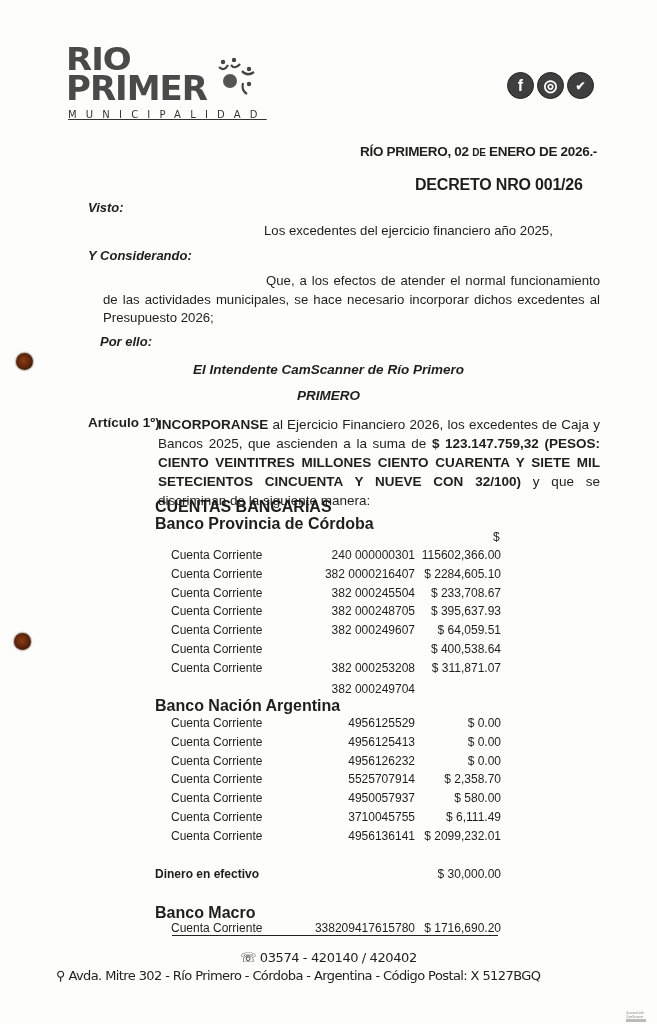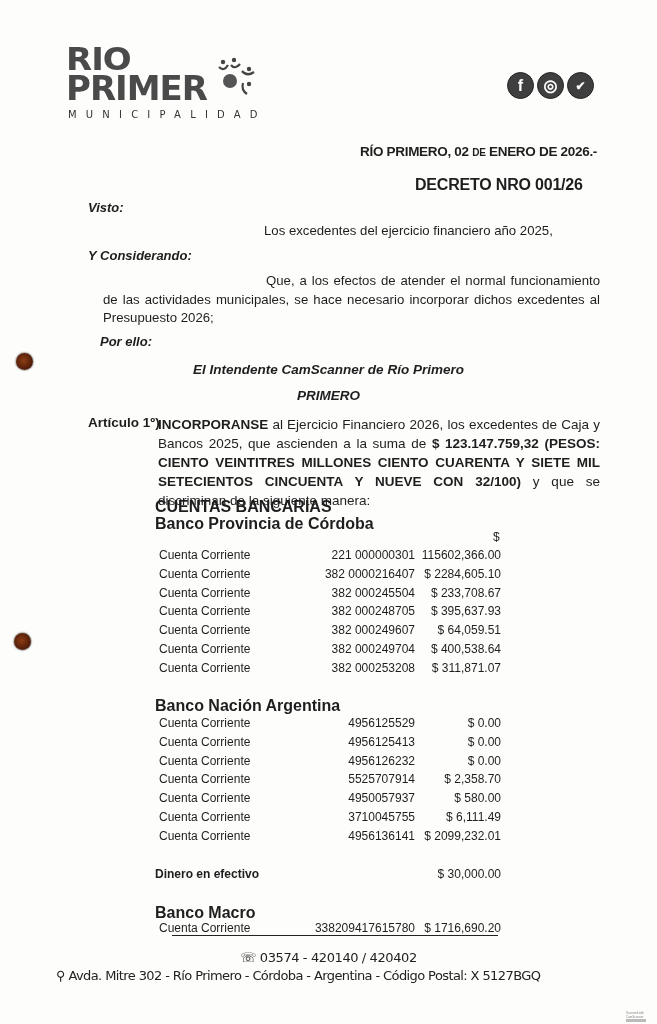--- a/index.html
+++ b/index.html
@@ -12,21 +12,21 @@
   .page { position:absolute; inset:0; }
   .logo { position:absolute; left:66px; top:42px; width:200px; height:80px; }
   .logo-rio, .logo-primer {
     position:absolute; left:0; font-family:"DejaVu Sans", sans-serif;
     font-weight:bold; color:#4a4a4a; letter-spacing:-1px; line-height:1;
   }
   .logo-rio { top:0; font-size:34px; transform:scaleY(0.95); }
   .logo-primer { top:29px; font-size:34px; }
   .logo-sub {
     position:absolute; left:2px; top:67px; font-size:10px; letter-spacing:9.2px;
-    color:#333; font-family:"DejaVu Sans", sans-serif;
+    color:#333; font-family:"DejaVu Sans", sans-serif;text-decoration:underline;
   }
   .logo-mark { position:absolute; left:150px; top:14px; width:42px; height:44px; }
   .social { position:absolute; left:507px; top:72px; display:flex; gap:3px; }
   .social .ic {
     width:25px; height:25px; border-radius:50%; background:#3f3f3f;
     color:#fff; display:flex; align-items:center; justify-content:center;
     font-weight:bold; font-size:16px; border:1px solid #222;
   }
   .date {
     position:absolute; left:360px; top:144px; font-size:13.5px; font-weight:bold;
@@ -45,21 +45,21 @@
   }
   .center-it { position:absolute; left:0; width:657px; text-align:center; font-size:13.5px; font-style:italic; }
   .article-head { position:absolute; left:88px; top:415px; font-size:13.5px; font-weight:bold; }
   .article-body {
     position:absolute; left:158px; top:415px; width:442px; font-size:13.5px; line-height:19px;
     text-align:justify;
   }
   .b { font-weight:bold; }
   .tbl { position:absolute; left:155px; font-size:12px; }
   .row { position:absolute; left:0; width:346px; height:18px; }
-  .row .c1 { position:absolute; left:4px;text-align:right; }
+  .row .c1 { position:absolute; left:16px;text-align:right; }
   .row .c2 { position:absolute; left:130px; width:130px; text-align:right; }
   .row .c3 { position:absolute; right:0; text-align:right; }
   .hdr { position:absolute; font-size:16px; font-weight:bold; }
   .underline {
     position:absolute; left:172px; top:935px; width:326px; height:1px; background:#222;
   }
   .footer1 {
     position:absolute; left:0; width:657px; top:950px; text-align:center;
     font-family:"DejaVu Sans", sans-serif; font-size:13px; color:#222; letter-spacing:-0.4px;
   }
@@ -125,21 +125,21 @@
     <span class="b">INCORPORANSE</span><span> al Ejercicio Financiero 2026, los excedentes de Caja y Bancos 2025, que ascienden a la suma de </span><span class="b">$ 123.147.759,32 (PESOS: CIENTO VEINTITRES MILLONES CIENTO CUARENTA Y SIETE MIL SETECIENTOS CINCUENTA Y NUEVE CON 32/100)</span><span> y que se discriminan de la siguiente manera:</span>
   </div>
 
   <div class="hdr" style="left:155px; top:498px;">CUENTAS BANCARIAS</div>
   <div class="hdr" style="left:155px; top:515px;">Banco Provincia de Córdoba</div>
   <div class="tbl" style="top:530px; left:493px; font-size:12px;">$</div>
 
   <div class="tbl" id="tbl-provincia" style="top:548px;">
       <div class="row" style="top: 0px;">
         <span class="c1" style="white-space: nowrap;">Cuenta Corriente</span>
-        <span class="c2" style="white-space: nowrap;">221 000000301</span>
+        <span class="c2" style="white-space: nowrap;">240 000000301</span>
         <span class="c3" style="white-space: nowrap;">115602,366.00</span>
       </div>
       <div class="row" style="top: 18.8px;">
         <span class="c1" style="white-space: nowrap;">Cuenta Corriente</span>
         <span class="c2" style="white-space: nowrap;">382 0000216407</span>
         <span class="c3" style="white-space: nowrap;">$ 2284,605.10</span>
       </div>
       <div class="row" style="top: 37.6px;">
         <span class="c1" style="white-space: nowrap;">Cuenta Corriente</span>
         <span class="c2" style="white-space: nowrap;">382 000245504</span>
@@ -150,21 +150,21 @@
         <span class="c2" style="white-space: nowrap;">382 000248705</span>
         <span class="c3" style="white-space: nowrap; margin-left: 32px;">$ 395,637.93</span>
       </div>
       <div class="row" style="top: 75.2px;">
         <span class="c1" style="white-space: nowrap;">Cuenta Corriente</span>
         <span class="c2" style="white-space: nowrap;">382 000249607</span>
         <span class="c3" style="white-space: nowrap;">$ 64,059.51</span>
       </div>
       <div class="row" style="top: 94px;">
         <span class="c1" style="white-space: nowrap;">Cuenta Corriente</span>
-        <span class="c2" style="white-space: nowrap;">382 000249704</span>
+        <span class="c2" style="white-space: nowrap; margin-top: 40px;">382 000249704</span>
         <span class="c3" style="white-space: nowrap;">$ 400,538.64</span>
       </div>
       <div class="row" style="top: 112.8px;">
         <span class="c1" style="white-space: nowrap;">Cuenta Corriente</span>
         <span class="c2" style="white-space: nowrap;">382 000253208</span>
         <span class="c3" style="white-space: nowrap;">$ 311,871.07</span>
       </div>
     </div>
 
   <div class="hdr" style="left:155px; top:697px;">Banco Nación Argentina</div>

